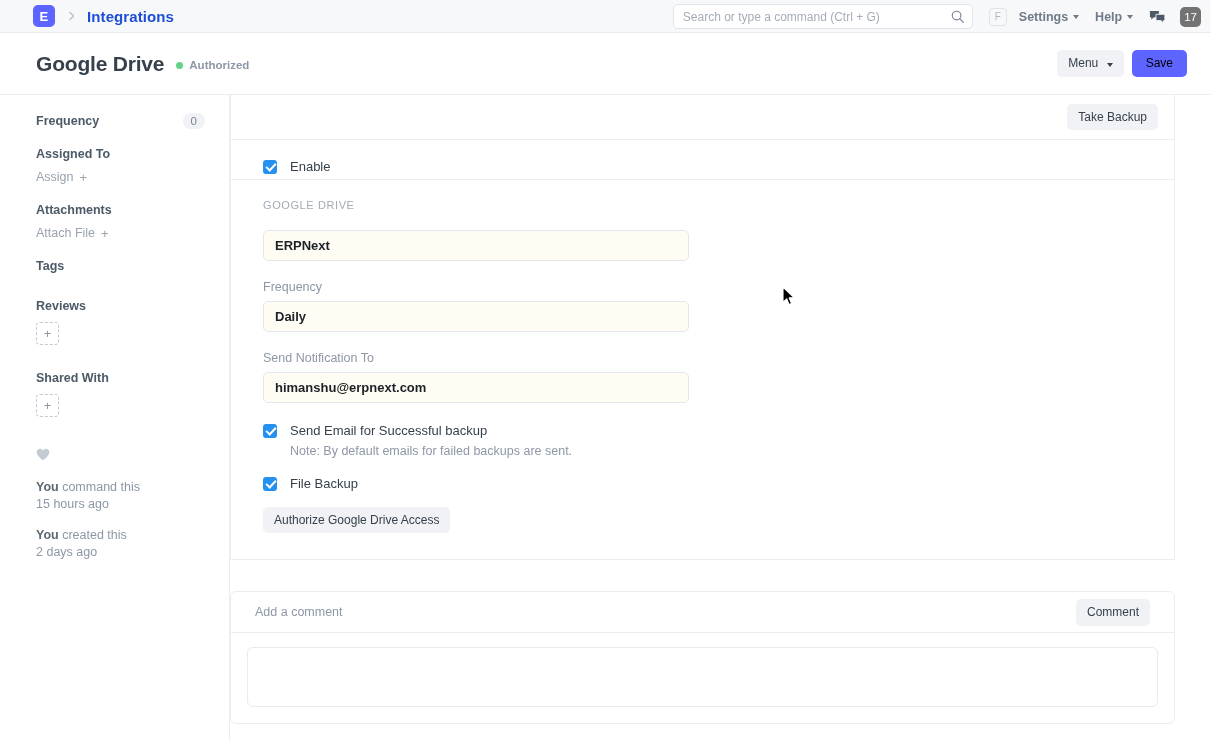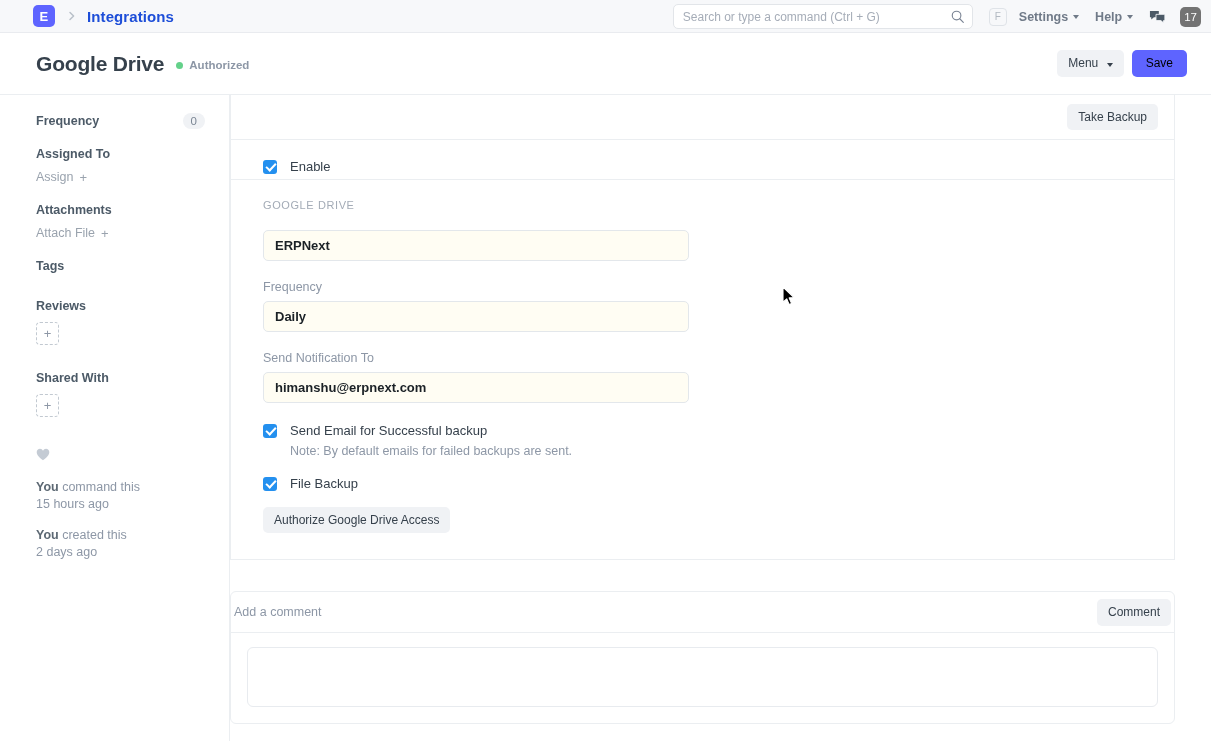--- a/index.html
+++ b/index.html
@@ -313,21 +313,21 @@
   .comment-card {
     width: 945px;
     margin-top: 31px;
     border: 1px solid #ebeef1;
     border-radius: 6px;
     background: #fff;
   }
   .comment-head {
     height: 41px;
     display: flex; align-items: center; justify-content: space-between;
-    padding: 0 3px;
+    padding: 0 24px;
     border-bottom: 1px solid #ebeef1;
   }
   .comment-head-label {
     font-size: 12.5px;
     color: #8d97a6;
   }
   .comment-body { padding: 14px 16px 16px 16px; }
   .comment-box {
     width: 100%;
     height: 60px;

